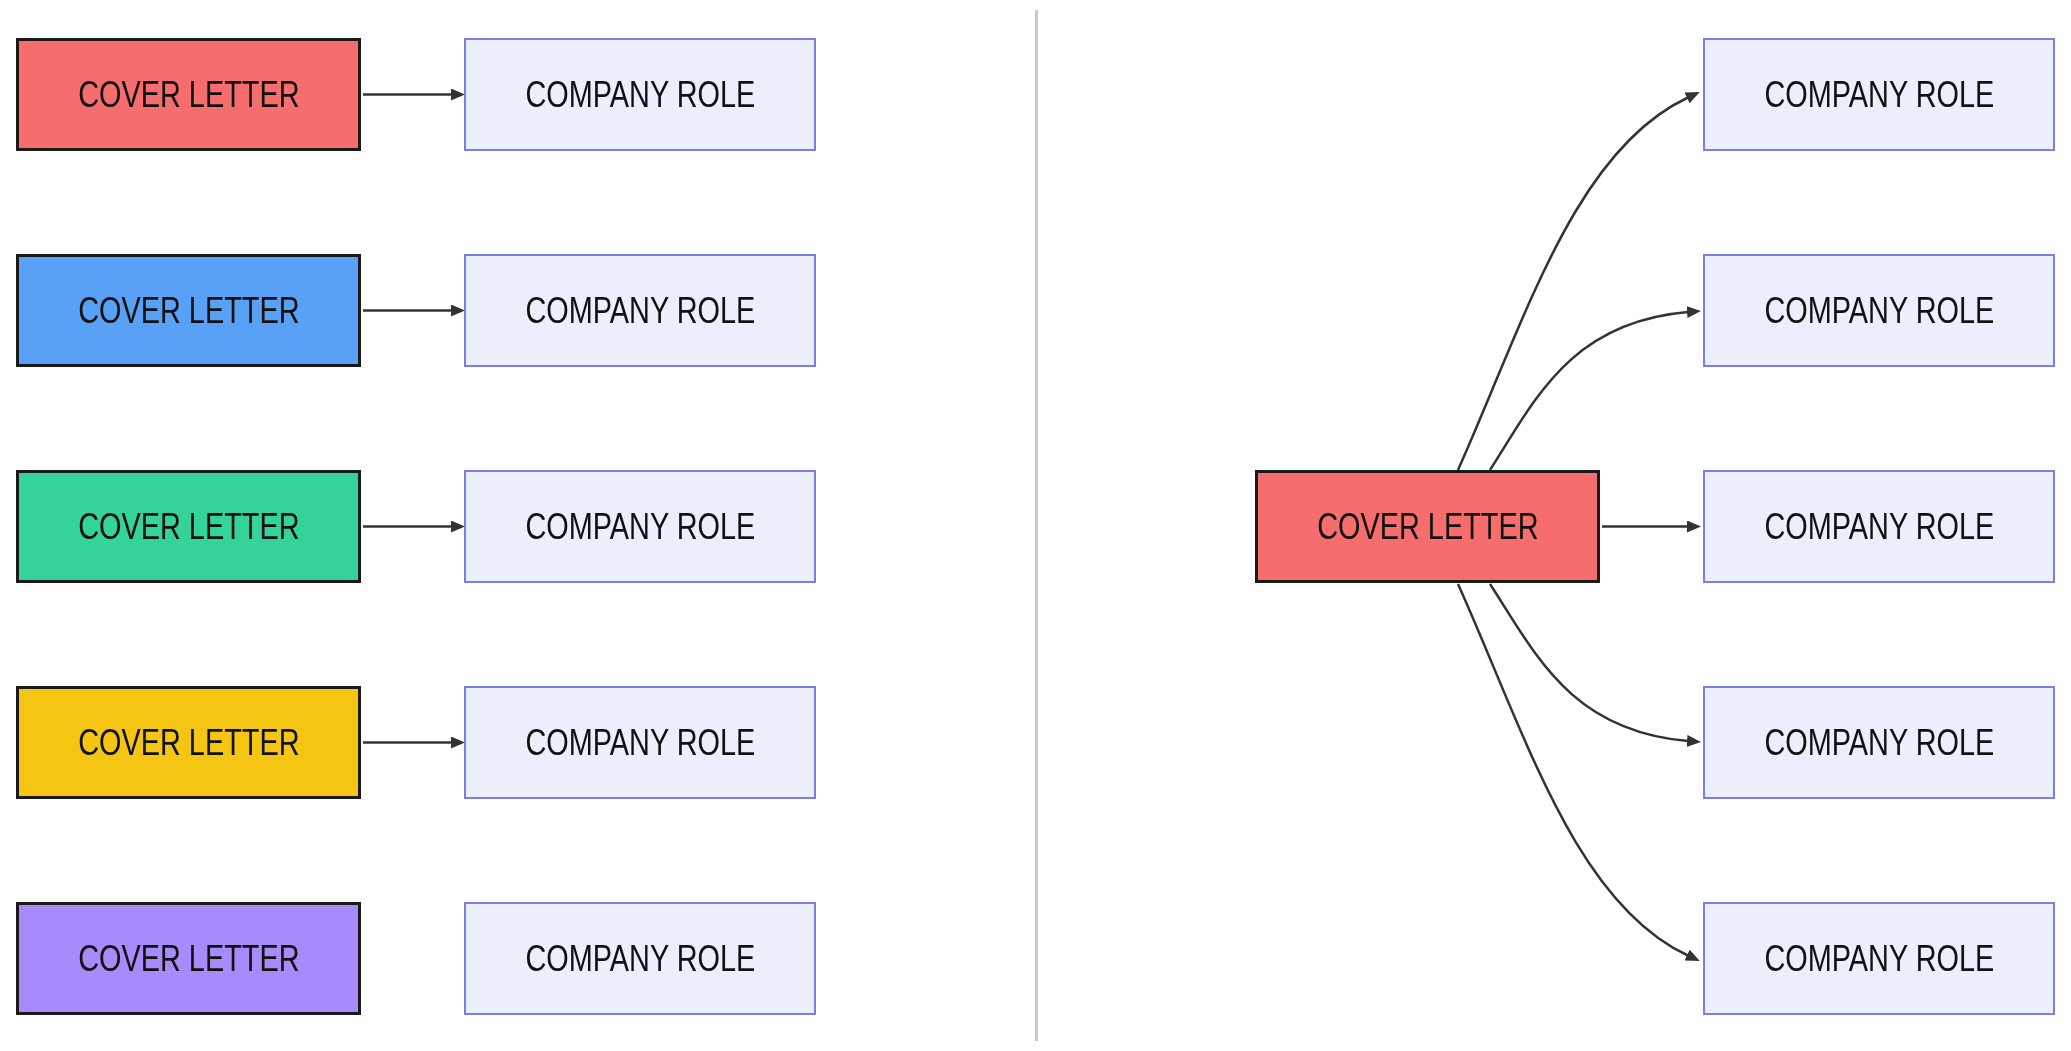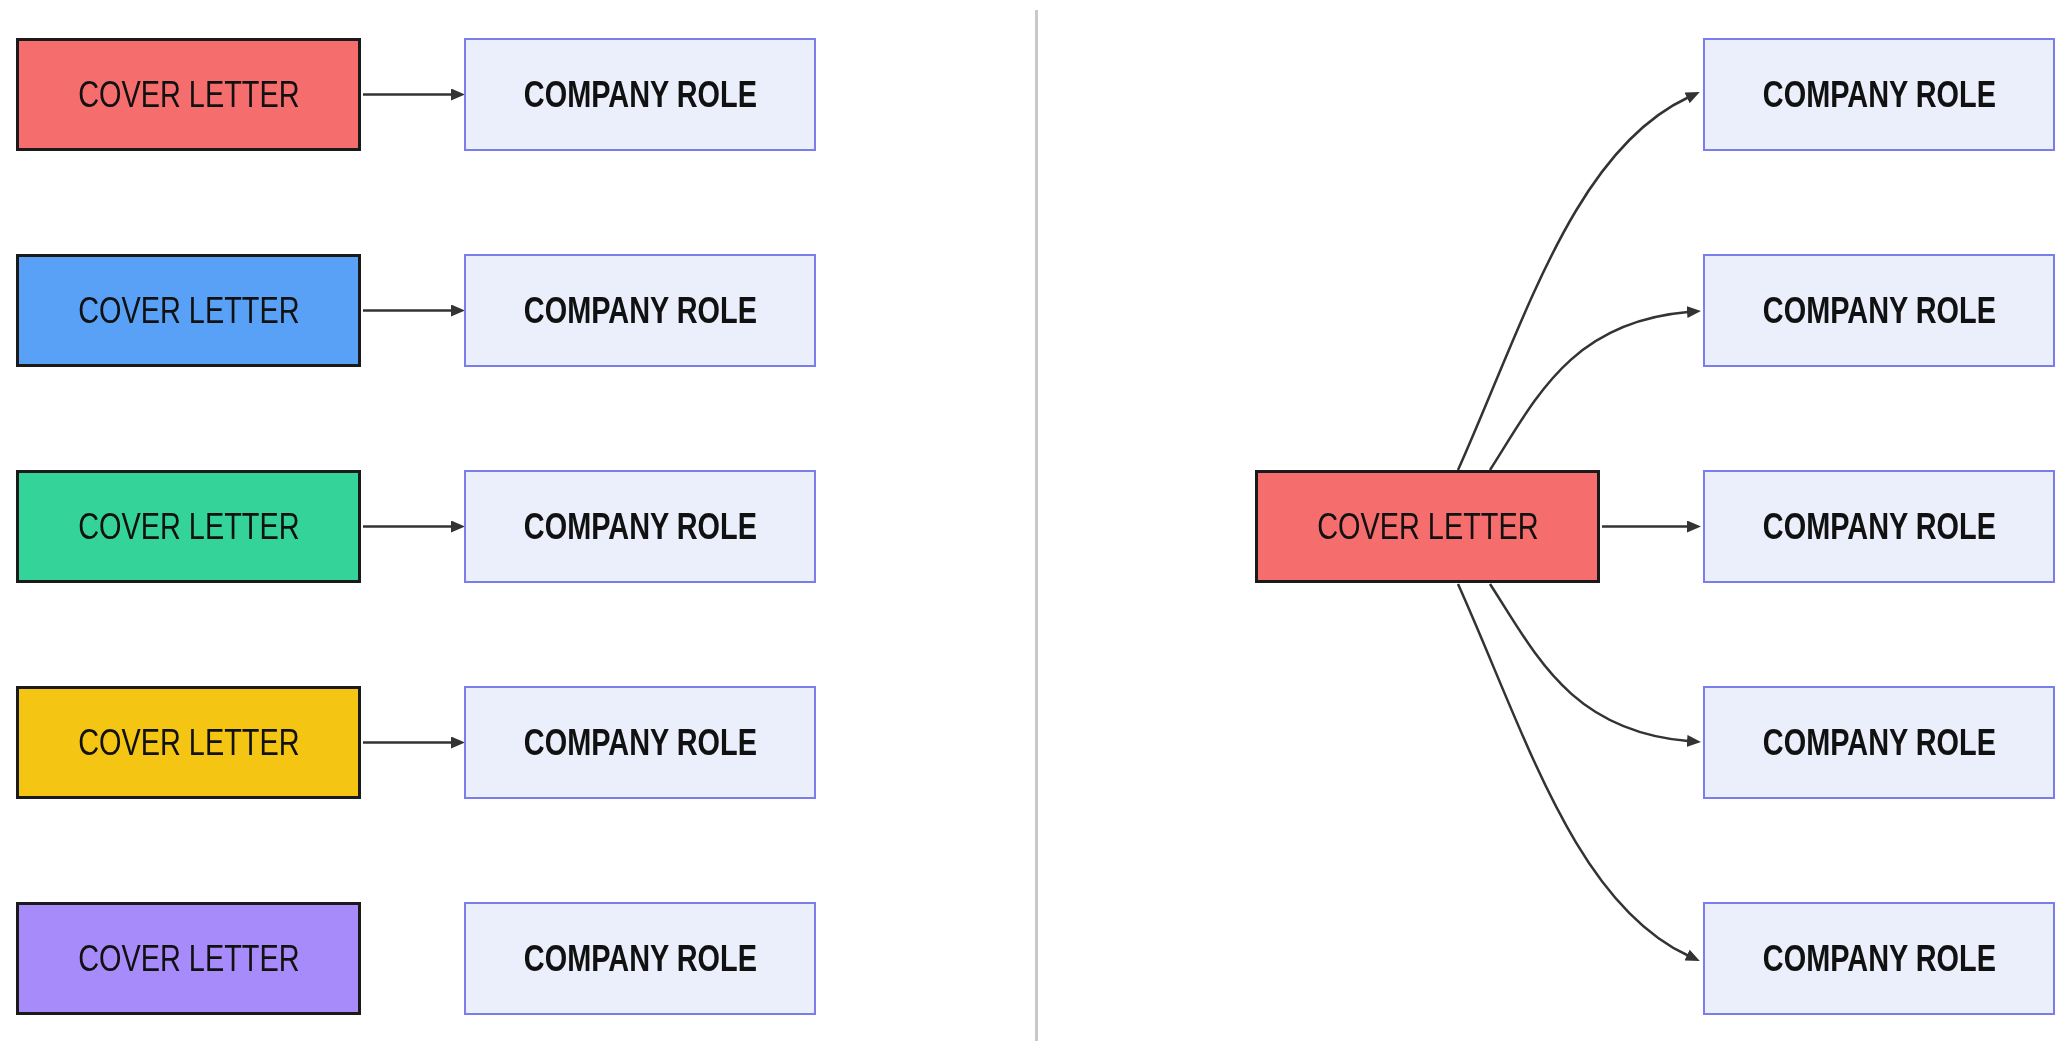--- a/index.html
+++ b/index.html
@@ -25,21 +25,21 @@
     width: 3px; height: 1031px;
     background: #C9C9C9;
   }
   .node {
     position: absolute;
     box-sizing: border-box;
     display: flex; align-items: center; justify-content: center;
     width: 345px; height: 113px;
   }
   .cover-node { border: 3px solid #1A1A1A; }
-  .role-node  { border: 2px solid #7B7EEA; background: #EBEFFC; width: 352px; font-weight: bold; }
+  .role-node  { border: 2px solid #7B7EEA; background: #EBEFFC; width: 352px; }
   .node-label {
     font-size: 37px;
     letter-spacing: 0px;
     transform: scaleX(0.78);
     transform-origin: center center;
     white-space: nowrap;
     color: #111111;
   }
   
   .l-cover { left: 16px; }

